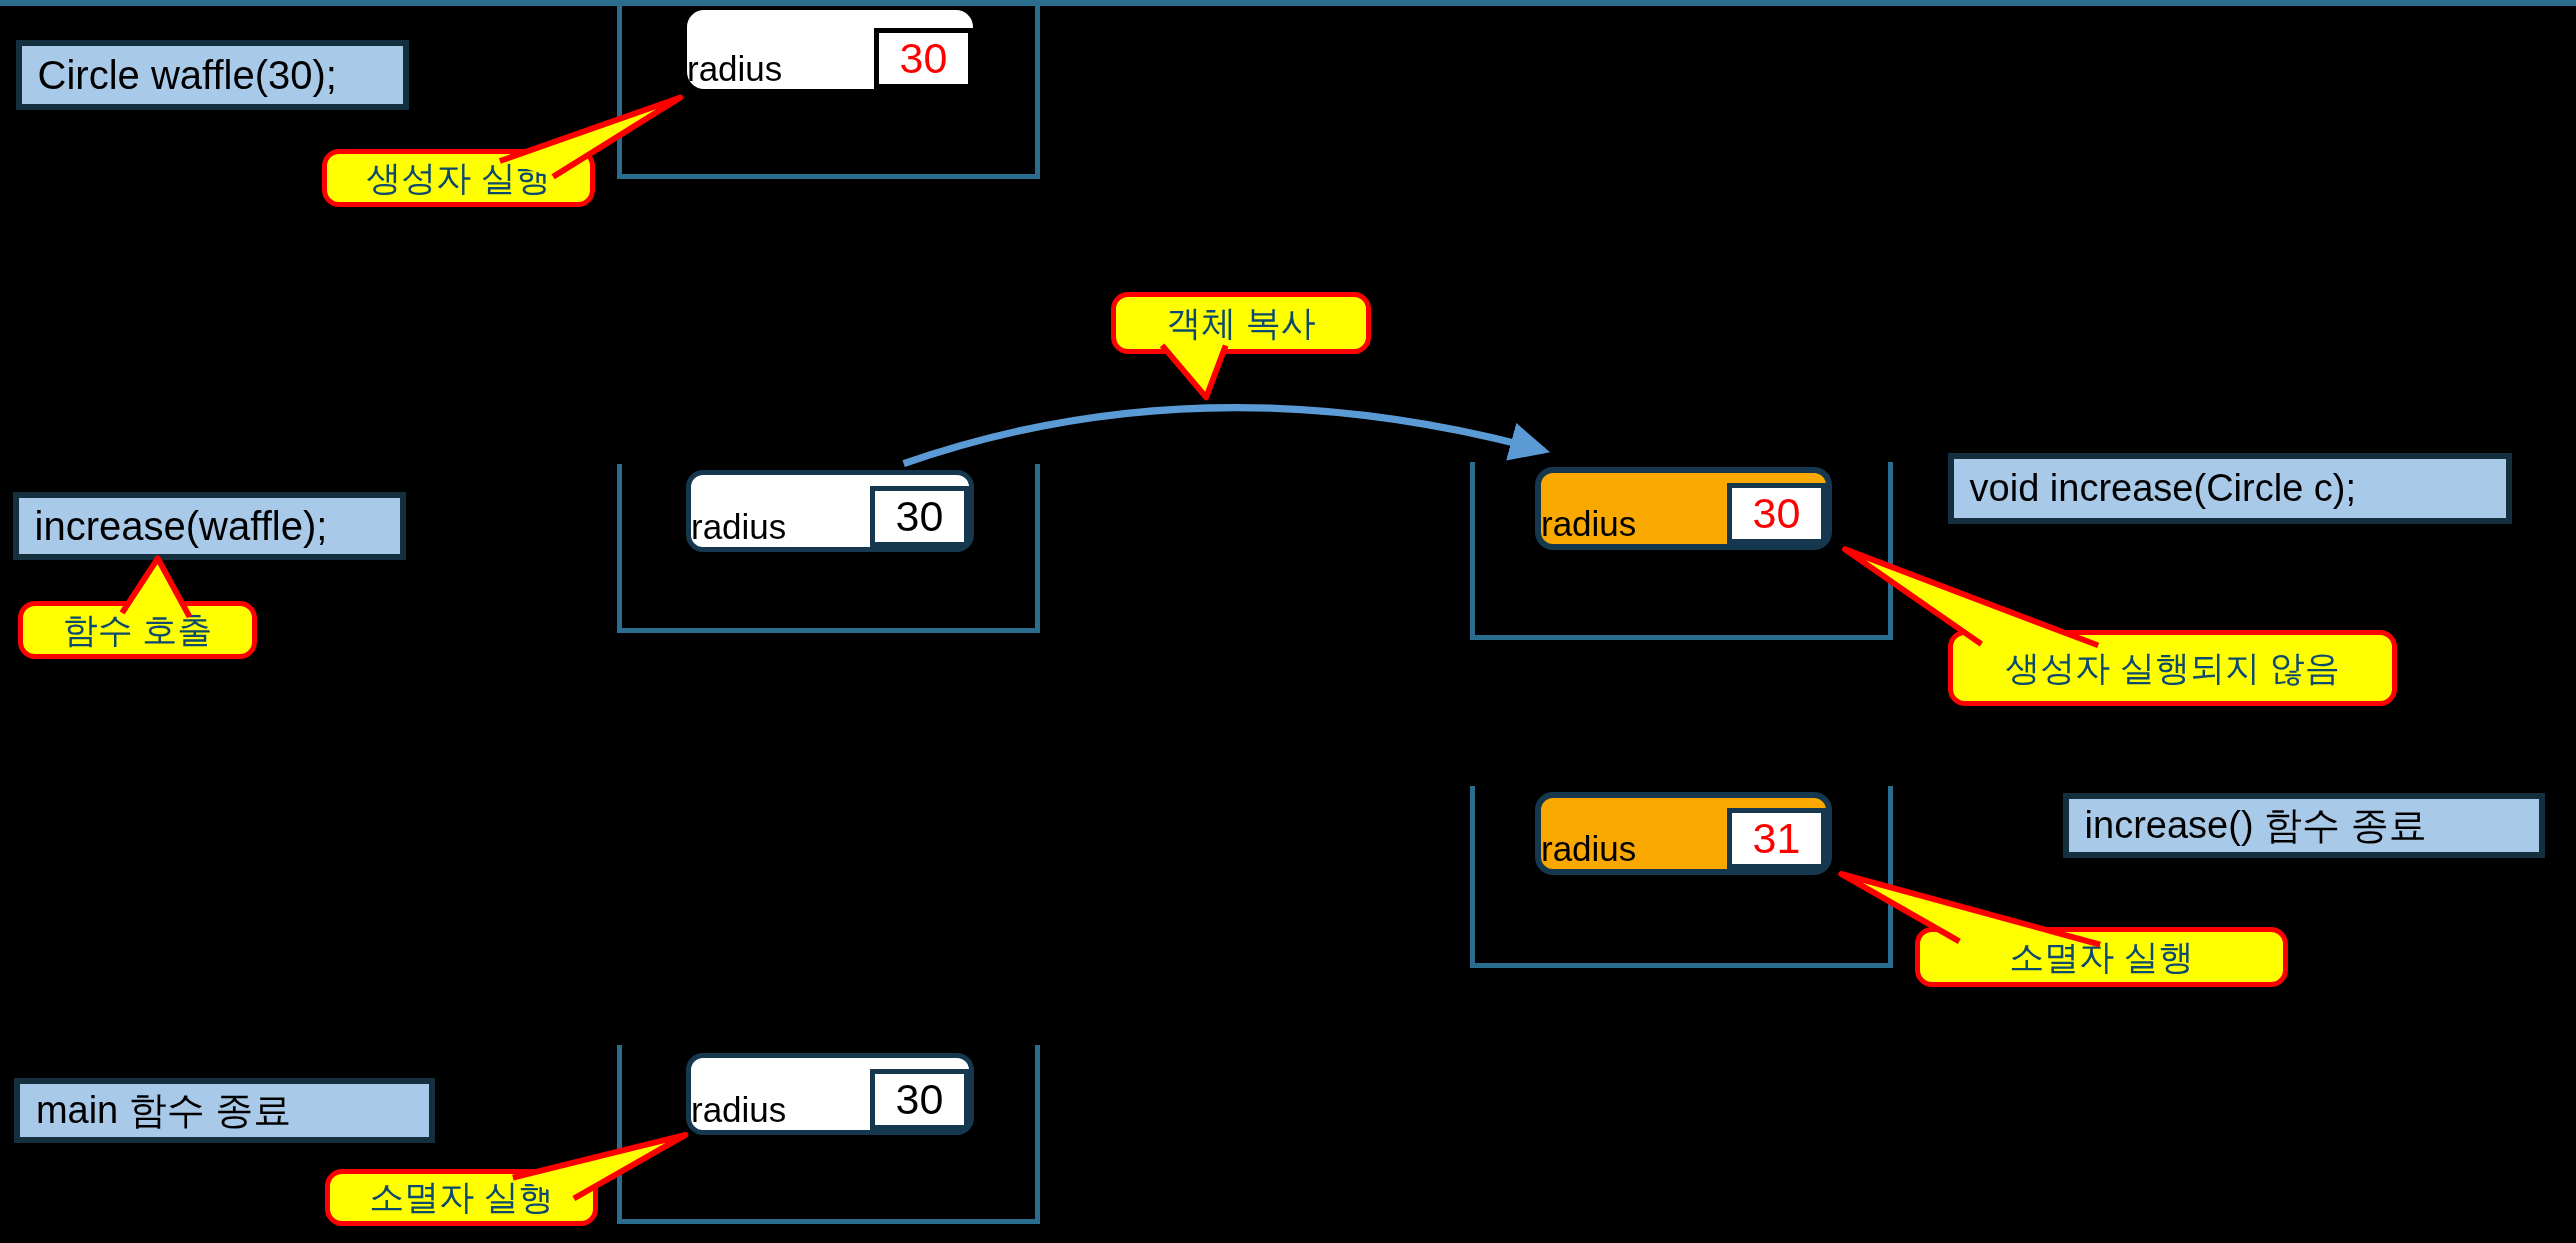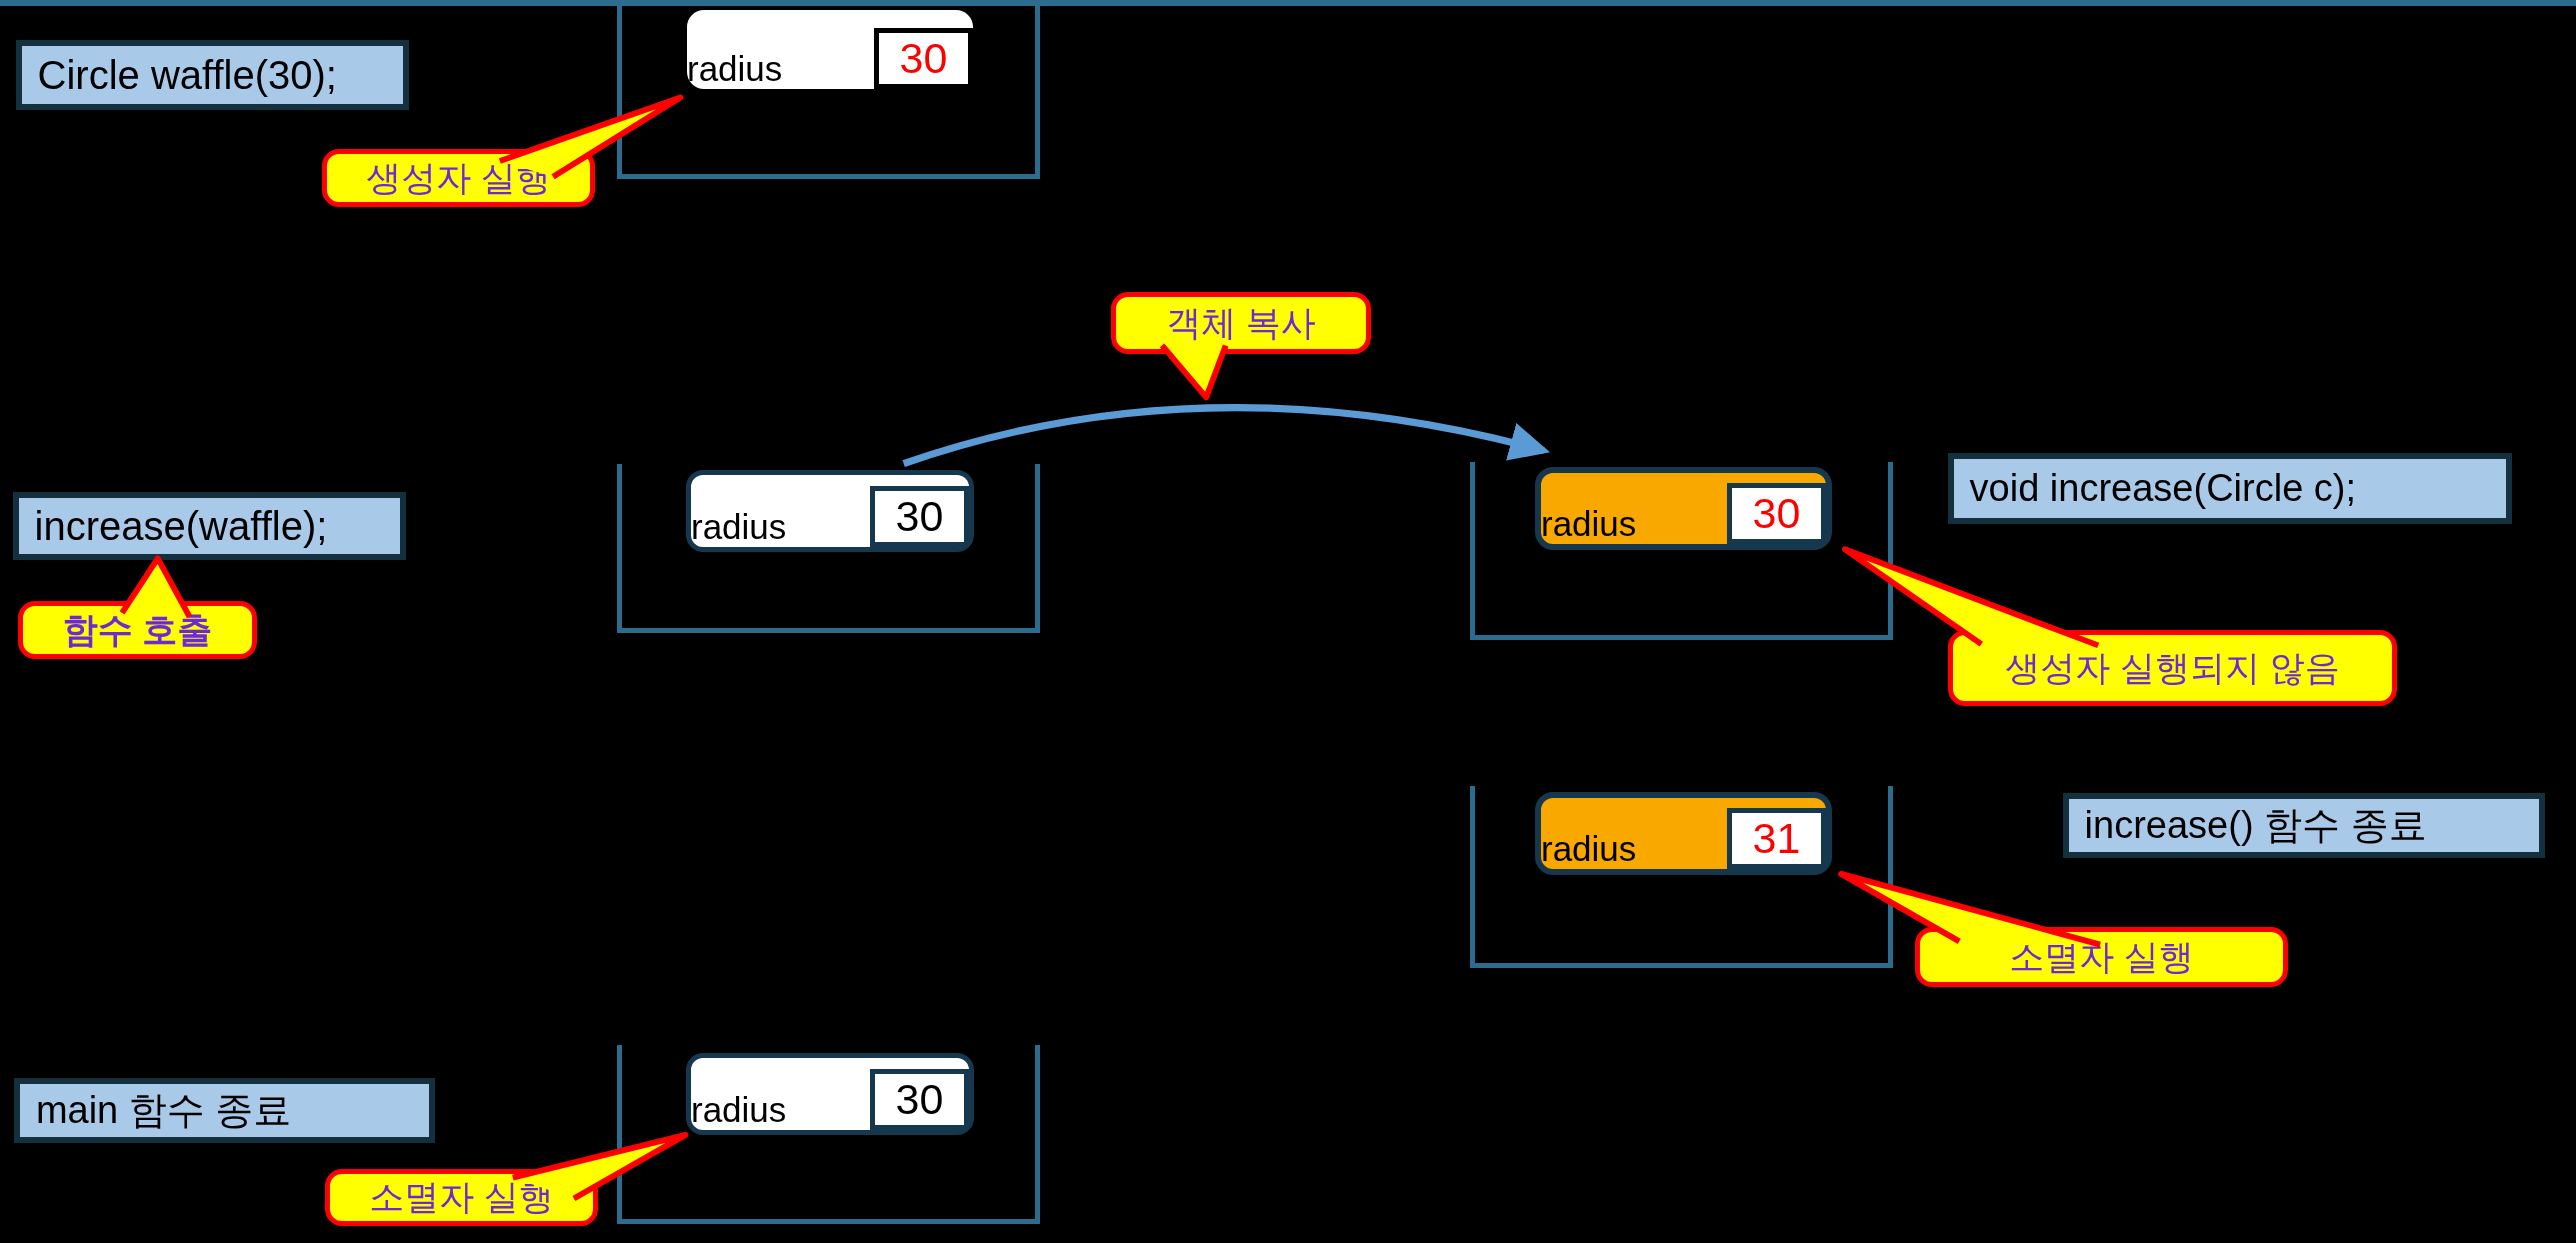--- a/index.html
+++ b/index.html
@@ -50,25 +50,25 @@
   .val.black{color:#000;}
   .o1{left:687px;top:10.4px;width:286px;height:79px;}
   .o2{left:686px;top:470px;width:288px;height:82px;}
   .o3{left:1535px;top:467px;width:297px;height:83px;}
   .o4{left:1535px;top:792px;width:297px;height:83px;}
   .o5{left:686px;top:1053px;width:288px;height:82px;}
   
   .callout{
     position:absolute;background:#FFFF00;border:5.8px solid #FF0000;border-radius:17px;
     display:flex;align-items:center;justify-content:center;
-    font-size:35px;color:#6d28d9;white-space:nowrap;
+    font-size:35px;color:#0c4a6e;white-space:nowrap;
   }
   .k1{left:322px;top:149px;width:273px;height:58px;}
   .k2{left:1111px;top:292px;width:260px;height:62px;}
-  .k3{left:18px;top:601px;width:239px;height:58px;font-weight:bold;}
+  .k3{left:18px;top:601px;width:239px;height:58px;}
   .k4{left:1948px;top:630px;width:449px;height:76px;}
   .k5{left:1915px;top:927px;width:373px;height:60px;}
   .k6{left:325px;top:1169px;width:273px;height:57px;}
   
   .overlay{position:absolute;left:0;top:0;width:2576px;height:1244px;pointer-events:none;}
 </style>
 </head>
 <body>
 
 <div class="stage">

